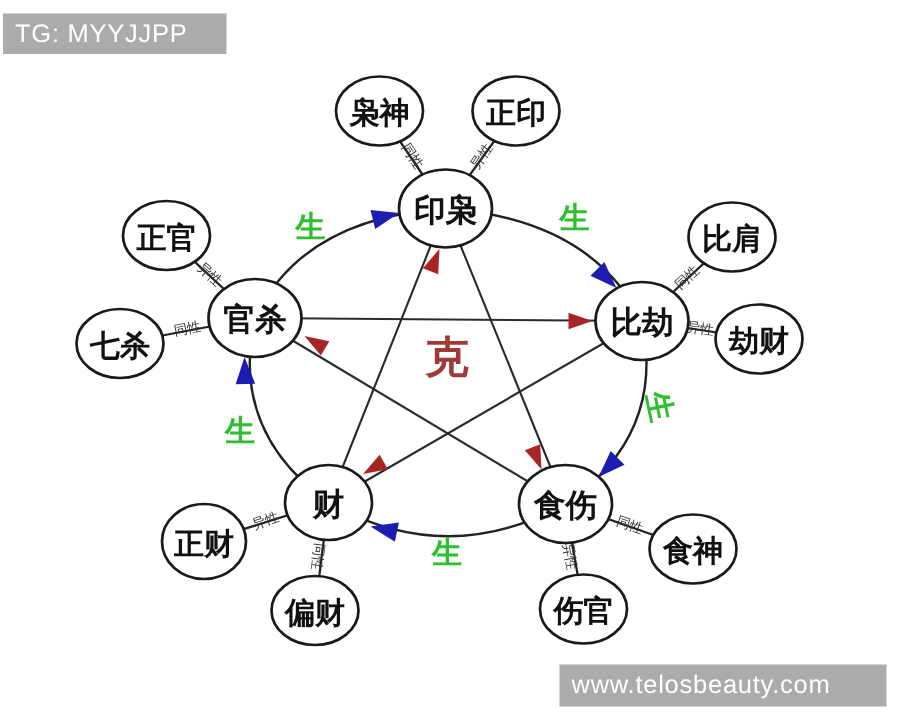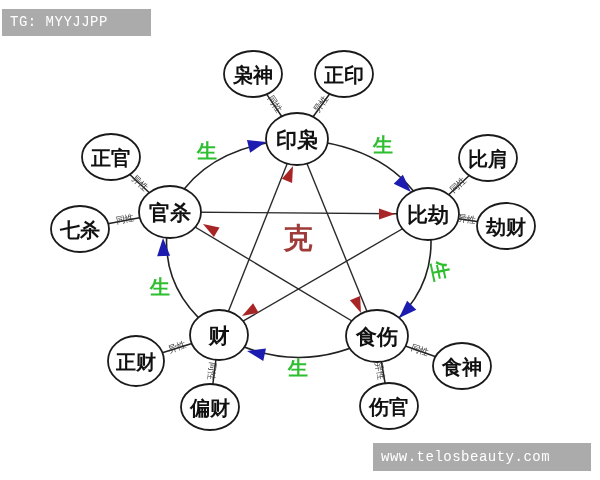--- a/index.html
+++ b/index.html
@@ -1,19 +1,19 @@
 <!DOCTYPE html>
 <html><head>
 <meta charset="utf-8">
 <style>
   html,body{margin:0;padding:0;background:#ffffff;}
   .stage{position:relative;width:600px;height:480px;background:#ffffff;overflow:hidden;
          font-family:"DejaVu Sans",sans-serif;}
   .wm{position:absolute;background:#ababab;color:#ffffff;
-      font-family:Liberation Mono, monospace;font-size:14px;letter-spacing:.5px;
+      font-family:Liberation Sans, sans-serif;font-size:17px;letter-spacing:.5px;
       padding:0 8px;white-space:nowrap;}
   .wm-top{left:2px;top:9px;width:133px;height:27px;line-height:27px;}
   .wm-bottom{right:9px;bottom:9px;width:202px;height:28px;line-height:28px;}
   svg{position:absolute;left:0;top:0;}
   .arc{fill:none;stroke:#222222;stroke-width:1.6px;}
   .star{stroke:#2a2a2a;stroke-width:1.4px;}
   .conn{stroke:#222222;stroke-width:1.5px;}
   .node{fill:#ffffff;stroke:#1a1a1a;stroke-width:1.8px;}
   .nlab{font-family:"DejaVu Sans",sans-serif;font-weight:bold;font-size:21px;fill:#111111;text-anchor:middle;}
   .slab{font-size:20px;}

